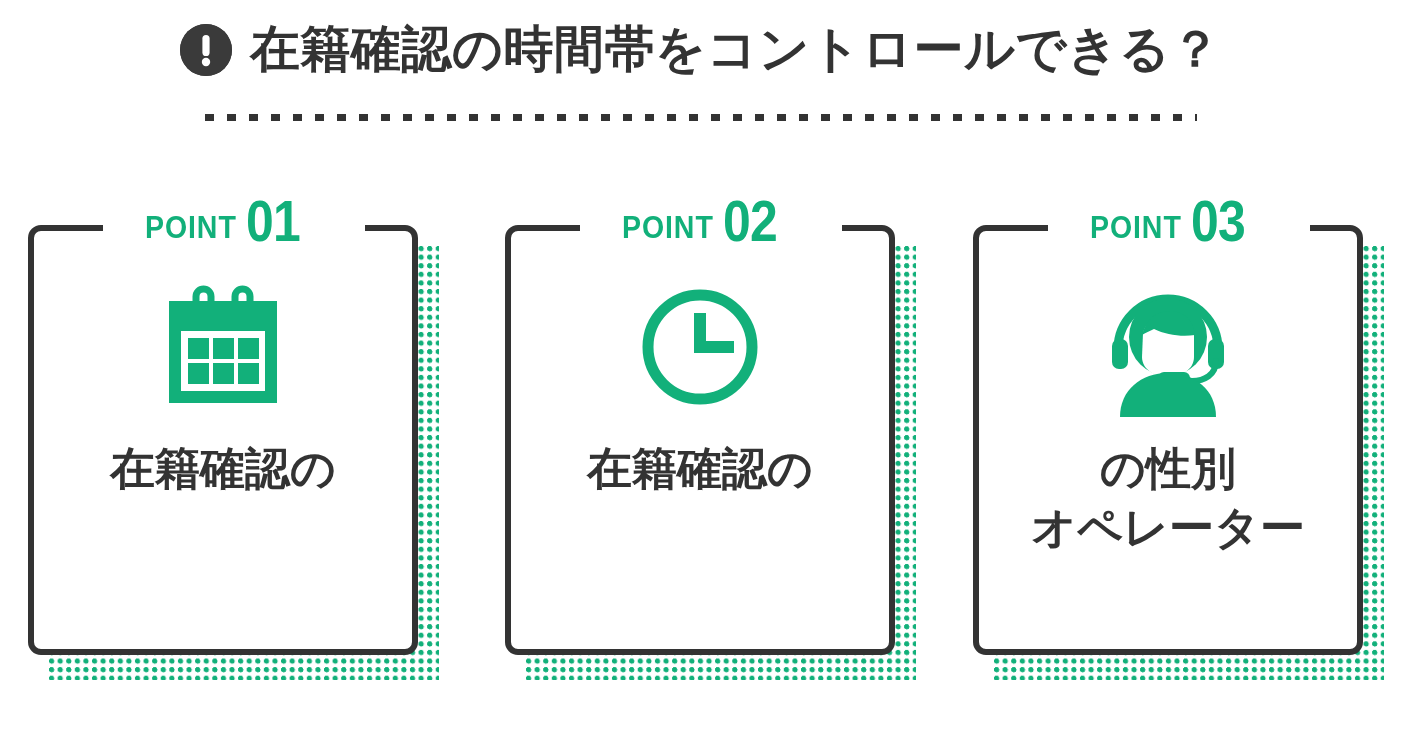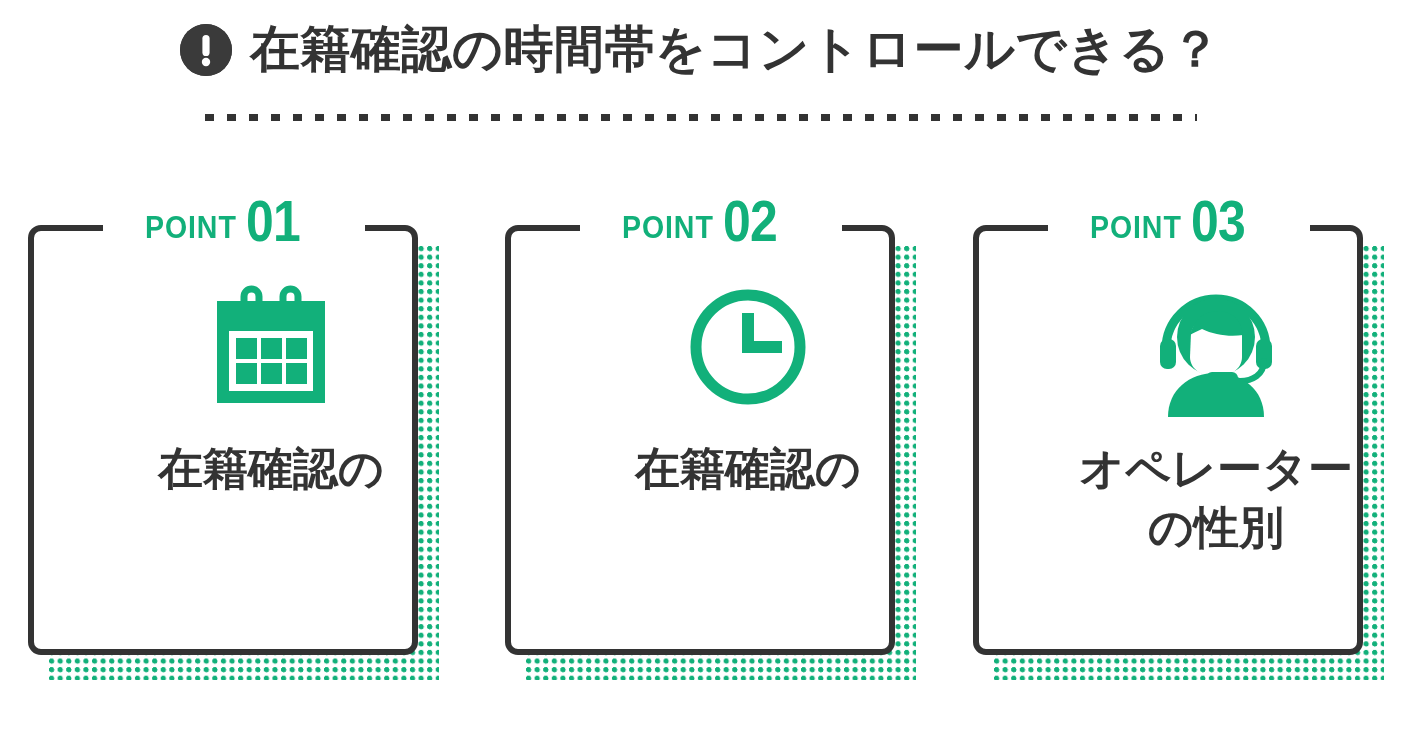--- a/index.html
+++ b/index.html
@@ -154,21 +154,20 @@
 
   .card-inner {
     position: absolute;
     left: 0;
     top: 45px;
     width: 390px;
     height: 430px;
     display: flex;
     flex-direction: column;
     align-items: center;
-    padding-left: 48px;
   }
   .card-icon {
     margin-top: 58px;
     height: 128px;
     display: flex;
     align-items: center;
     justify-content: center;
   }
   .card-icon svg { display: block; }
   .card-text {
@@ -284,19 +283,19 @@
                    C78 60 62 58 50 52 C46 54 41 56 38 58 Z" fill="#12b07a"></path>
 
           <path d="M112 84 C112 98 100 104 88 104 L80 104" fill="none" stroke="#12b07a" stroke-width="6" stroke-linecap="round"></path>
 
           <rect x="54" y="95" width="32" height="17" rx="6" fill="#12b07a"></rect>
 
           <path d="M16 140 C16 113 37 96 64 96 C91 96 112 113 112 140 Z" fill="#12b07a"></path>
         </svg>
       </div>
       <div class="card-text">
+        <span class="line">の性別</span>
         <span class="line">オペレーター</span>
-        <span class="line">の性別</span>
       </div>
     </div>
   </div>
 
 </div>
 
 </body></html>

